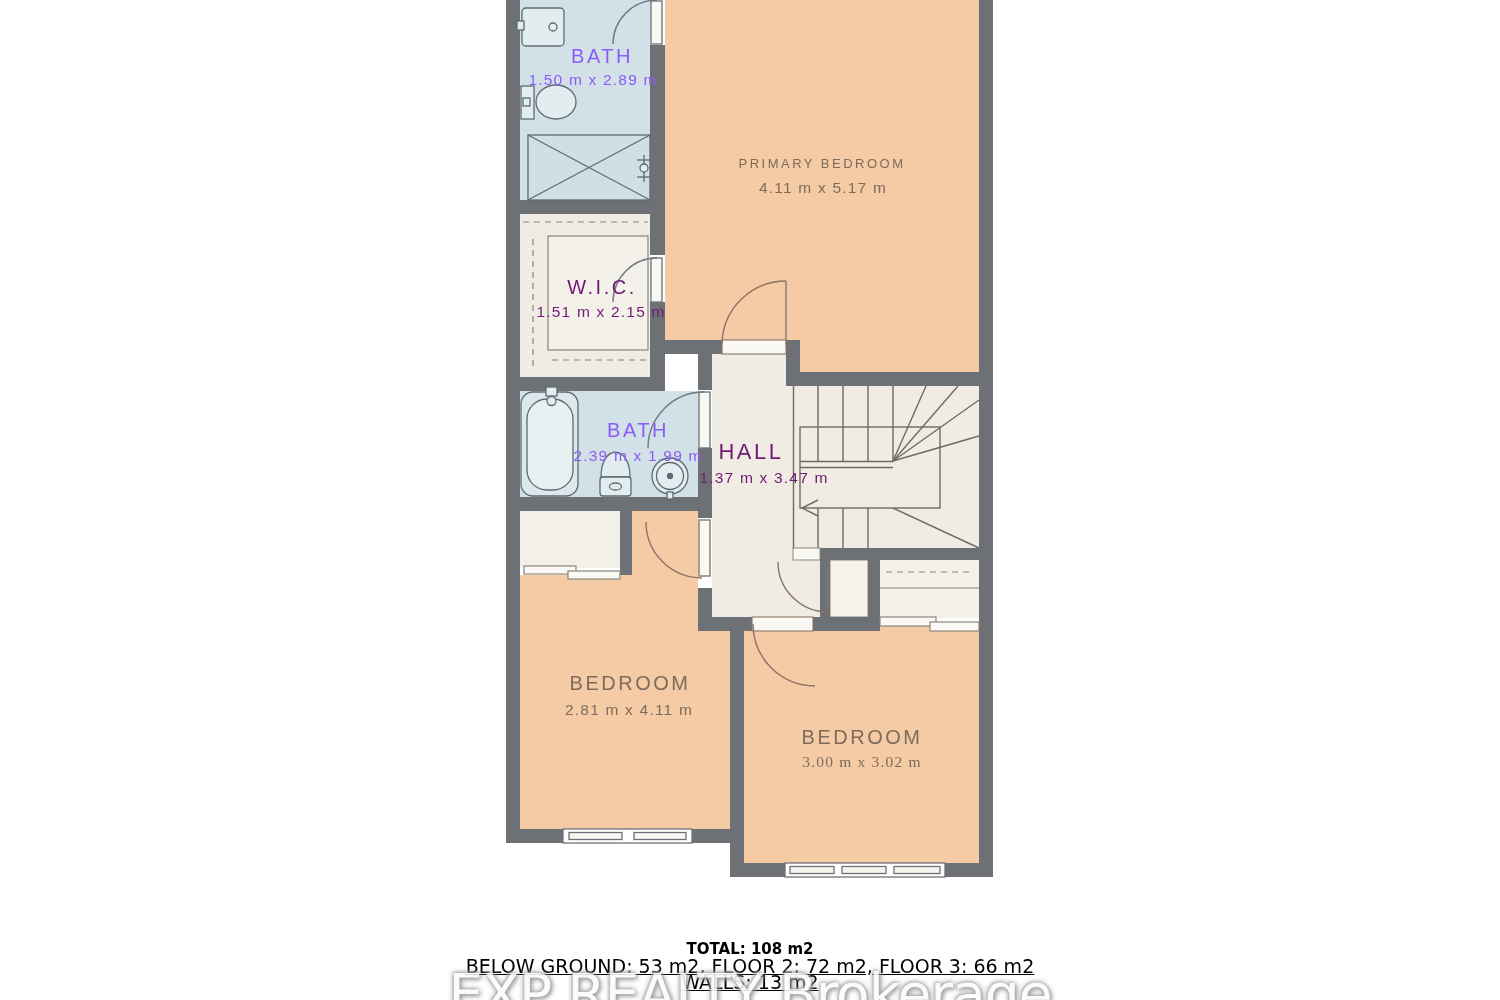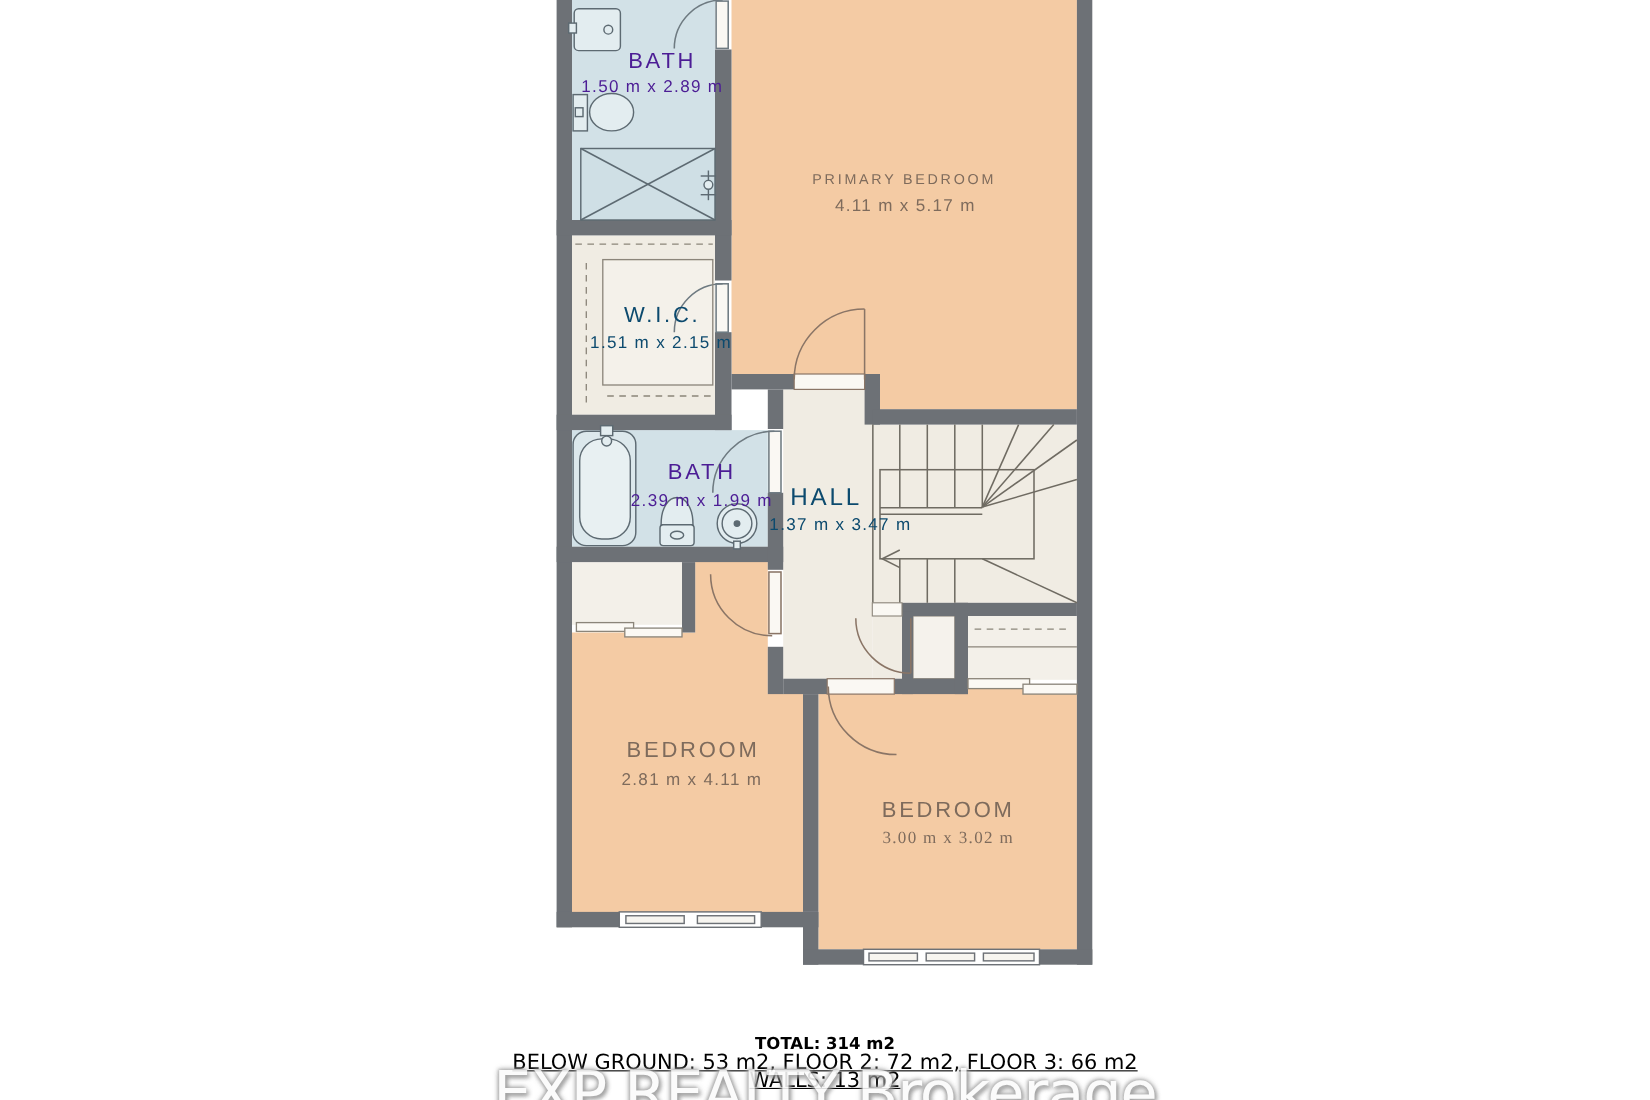--- a/index.html
+++ b/index.html
@@ -8,23 +8,23 @@
     overflow:hidden;font-family:"Liberation Sans",sans-serif;
   }
   .plan-svg{position:absolute;left:0;top:0;}
   .room-label{
     position:absolute;transform:translate(-50%,-50%);
     white-space:nowrap;letter-spacing:2.5px;color:#7a6a5e;
     font-family:"Liberation Sans",sans-serif;
   }
   .room-name{font-size:20px;}
   .room-dims{font-size:15.5px;letter-spacing:1.2px;}
-  .label-cool{color:#4c1d95;}
+  .label-cool{color:#8b5cf6;}
   .label-warm{color:#7e6b5c;}
-  .label-neutral{color:#0c4a6e;}
+  .label-neutral{color:#701a75;}
   .summary{
     position:absolute;left:0;top:941px;width:100%;text-align:center;
     font-family:"DejaVu Sans",sans-serif;color:#000;line-height:16.5px;
   }
   .summary .total{font-size:15px;font-weight:bold;}
   .summary .line{font-size:19px;text-decoration:underline;}
   .watermark{
     position:absolute;left:750px;top:962px;transform:translateX(-50%);
     white-space:nowrap;font-family:"DejaVu Sans",sans-serif;
     font-size:55px;font-weight:500;letter-spacing:-1px;
@@ -233,20 +233,20 @@
   <div class="room-label room-name label-neutral" style="left:751px;top:452px;font-size:22px;">HALL</div>
   <div class="room-label room-dims label-neutral" style="left:750px;top:478px;margin-left:14px;">1.37 m x 3.47 m</div>
 
   <div class="room-label room-name label-warm" style="left:630px;top:683px;">BEDROOM</div>
   <div class="room-label room-dims label-warm" style="left:629px;top:710px;">2.81 m x 4.11 m</div>
 
   <div class="room-label room-name label-warm" style="left:862px;top:737px;">BEDROOM</div>
   <div class="room-label room-dims label-warm" style="left:862px;top:762px;font-family:Liberation Serif, serif;">3.00 m x 3.02 m</div>
 
   <div class="summary">
-    <div class="total">TOTAL: 314 m2</div>
+    <div class="total">TOTAL: 108 m2</div>
     <div class="line">BELOW GROUND: 53 m2, FLOOR 2: 72 m2, FLOOR 3: 66 m2</div>
     <div class="line">WALLS: 13 m2</div>
   </div>
 
   <div class="watermark">EXP REALTY Brokerage</div>
 
 </div>
 
 </body></html>

